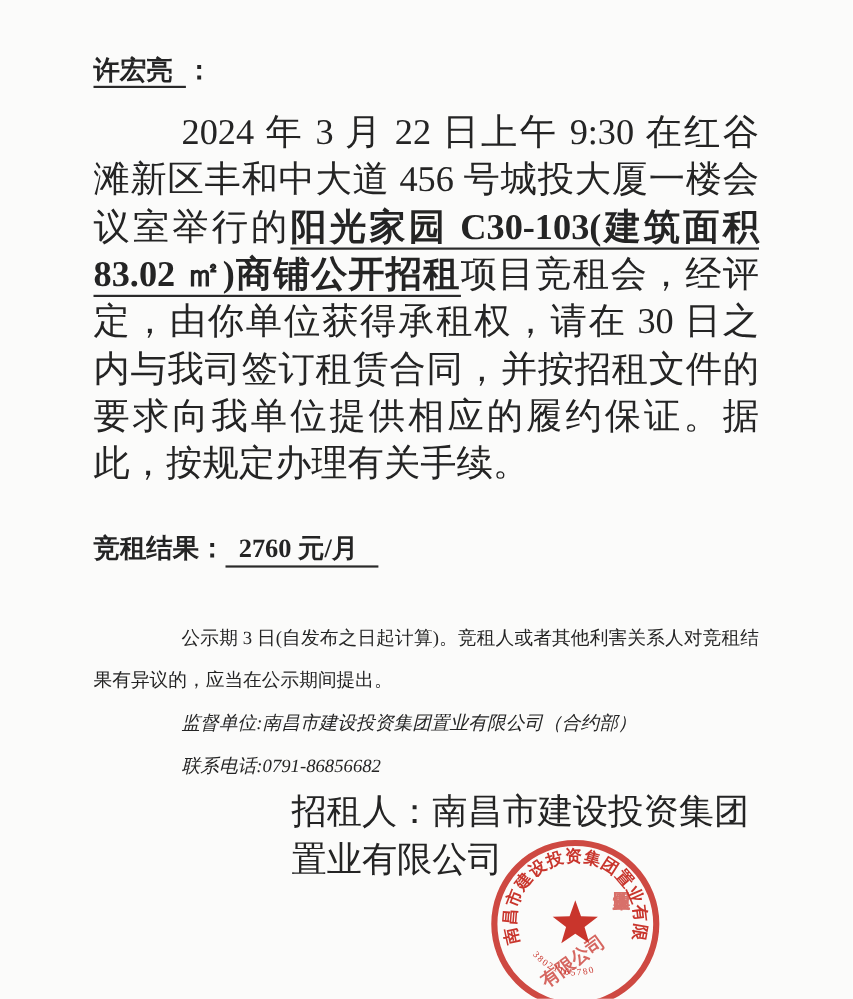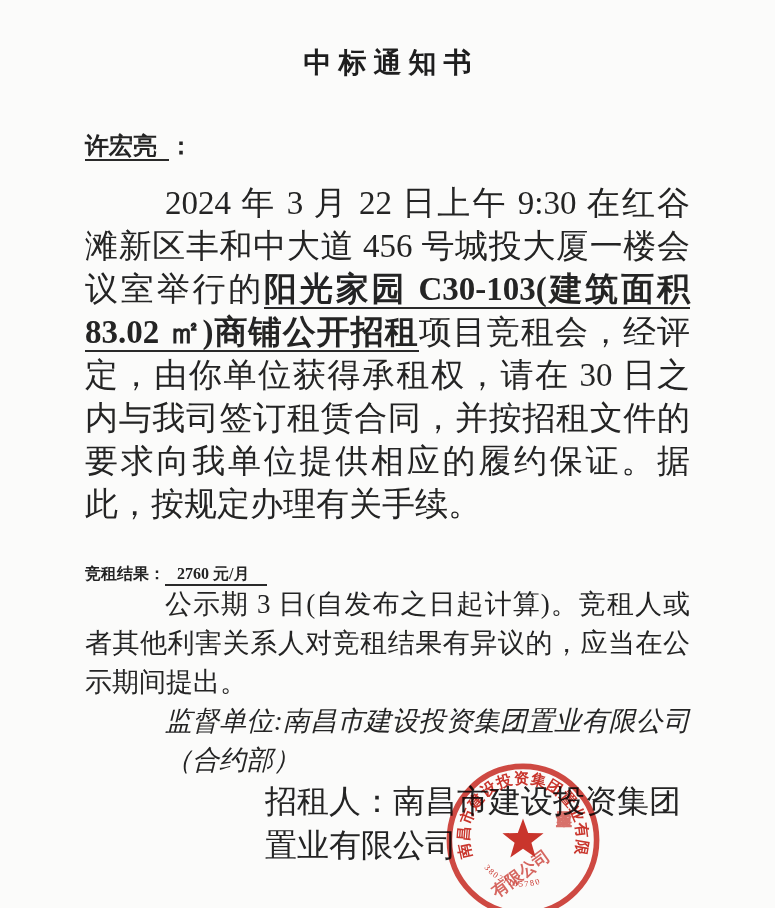--- a/index.html
+++ b/index.html
@@ -41,29 +41,30 @@
     line-height: 43px;
     text-align: justify;
     text-indent: 80px;
   }
   .bold-u {
     font-weight: bold;
     border-bottom: 2px solid #2a2a2a;
   }
   .result {
     margin-top: 38px;
-    font-size: 16px;
+    font-size: 24px;
     font-weight: bold;
   }
   .result .value {
     border-bottom: 2px solid #2a2a2a;
     padding: 0 18px 2px 12px;
   }
   .notice {
-    font-size: 27px;
+    margin-top: 46px;
+    font-size: 17px;
     line-height: 39px;
     text-align: justify;
   }
   .notice .p2 { text-indent: 80px; margin: 0; }
   .sup-line, .phone-line { padding-left: 80px; font-style: italic; }
   .signature {
     font-size: 32px;
   }
   .sig-line { padding-left: 180px; }
   .stamp {
@@ -73,35 +74,35 @@
     mix-blend-mode: multiply;
     opacity: 0.93;
   }
   .seal-arc { font-weight: bold; letter-spacing: 1px; }
 </style>
 </head>
 <body>
 
 <div class="page">
 
-  <h1 class="title">中标通知书</h1>
 
   <div class="recipient">
     <span class="name">许宏亮</span><span>：</span>
   </div>
 
   <p class="para1"><span>2024 年 3 月 22 日上午 9:30 在红谷滩新区丰和中大道 456 号城投大厦一楼会议室举行的</span><span class="bold-u">阳光家园 C30-103(建筑面积 83.02 ㎡)商铺公开招租</span><span>项目竞租会，经评定，由你单位获得承租权，请在 30 日之内与我司签订租赁合同，并按招租文件的要求向我单位提供相应的履约保证。据此，按规定办理有关手续。</span></p>
 
   <div class="result">
     <span>竞租结果：</span><span class="value">2760 元/月</span>
   </div>
 
   <div class="notice">
     <p class="p2">公示期 3 日(自发布之日起计算)。竞租人或者其他利害关系人对竞租结果有异议的，应当在公示期间提出。</p>
     <div class="sup-line">监督单位:南昌市建设投资集团置业有限公司（合约部）</div>
+    <div class="phone-line">联系电话:0791-86856682</div>
   </div>
 
   <div class="signature">
     <div class="sig-line">
       <span>招租人：</span><span>南昌市建设投资集团置业有限公司</span>
     </div>
 
   </div>
 
 </div>

